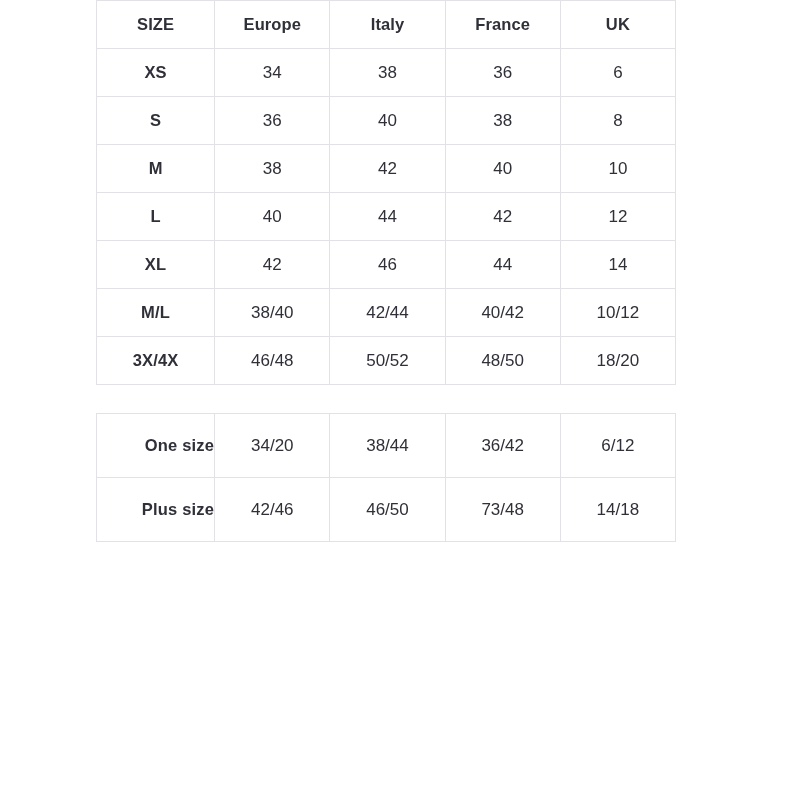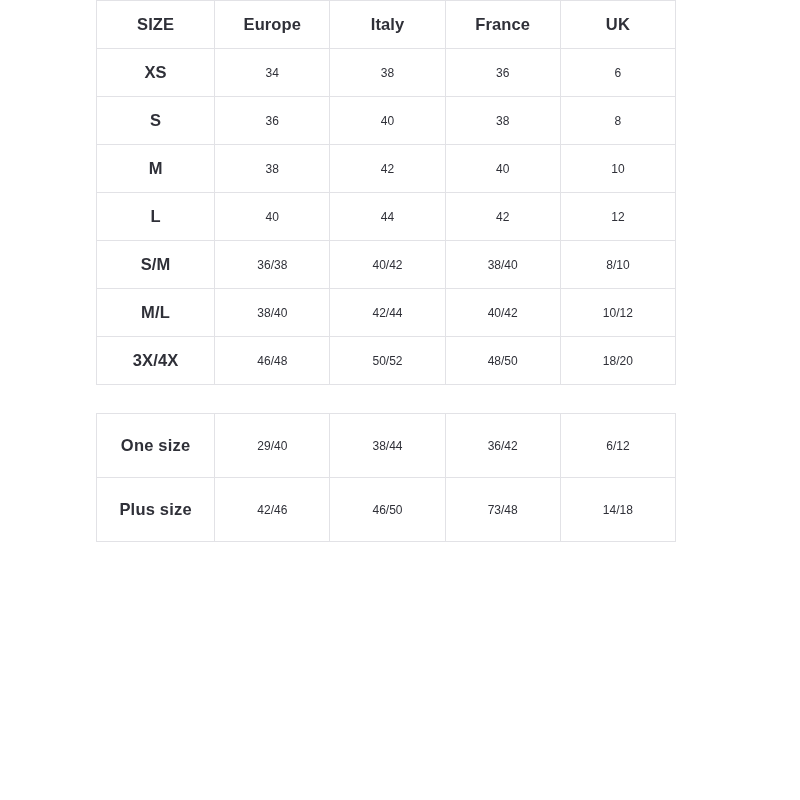--- a/index.html
+++ b/index.html
@@ -30,21 +30,21 @@
     border-collapse: collapse;
     table-layout: fixed;
     width: 580px;
     border: 1px solid #e2e2e6;
   }
   table.size-table td,
   table.size-table th {
     border: 1px solid #e2e2e6;
     text-align: center;
     vertical-align: middle;
-    font-size: 12px;
+    font-size: 17px;
     color: #2f3038;
     font-weight: 400;
     padding: 0;
   }
   table.size-table col.c-label { width: 118px; }
   table.size-table col.c-val { width: 115px; }
   table.size-table tr { height: 48px; }
   table.size-table .hdr-cell {
     font-weight: 700;
     font-size: 16.5px;
@@ -57,20 +57,21 @@
   }
   .gap {
     height: 28px;
   }
   table.secondary td {
     height: 63px;
   }
   table.secondary .row-label {
     font-weight: 700;
     font-size: 16.5px;
+    text-align: right;
   }
 </style>
 </head>
 <body>
 
 <div class="page">
   <div class="tables-wrap">
 
     <table class="size-table primary">
       <colgroup>
@@ -112,25 +113,25 @@
           <td>10</td>
         </tr>
         <tr>
           <td class="row-label">L</td>
           <td>40</td>
           <td>44</td>
           <td>42</td>
           <td>12</td>
         </tr>
         <tr>
-          <td class="row-label">S/M</td>
-          <td>36/38</td>
-          <td>40/42</td>
-          <td>38/40</td>
-          <td>8/10</td>
+          <td class="row-label">XL</td>
+          <td>42</td>
+          <td>46</td>
+          <td>44</td>
+          <td>14</td>
         </tr>
         <tr>
           <td class="row-label">M/L</td>
           <td>38/40</td>
           <td>42/44</td>
           <td>40/42</td>
           <td>10/12</td>
         </tr>
         <tr>
           <td class="row-label">3X/4X</td>
@@ -148,21 +149,21 @@
       <colgroup>
         <col class="c-label">
         <col class="c-val">
         <col class="c-val">
         <col class="c-val">
         <col class="c-val">
       </colgroup>
       <tbody>
         <tr>
           <td class="row-label">One size</td>
-          <td>29/40</td>
+          <td>34/20</td>
           <td>38/44</td>
           <td>36/42</td>
           <td>6/12</td>
         </tr>
         <tr>
           <td class="row-label">Plus size</td>
           <td>42/46</td>
           <td>46/50</td>
           <td>73/48</td>
           <td>14/18</td>

